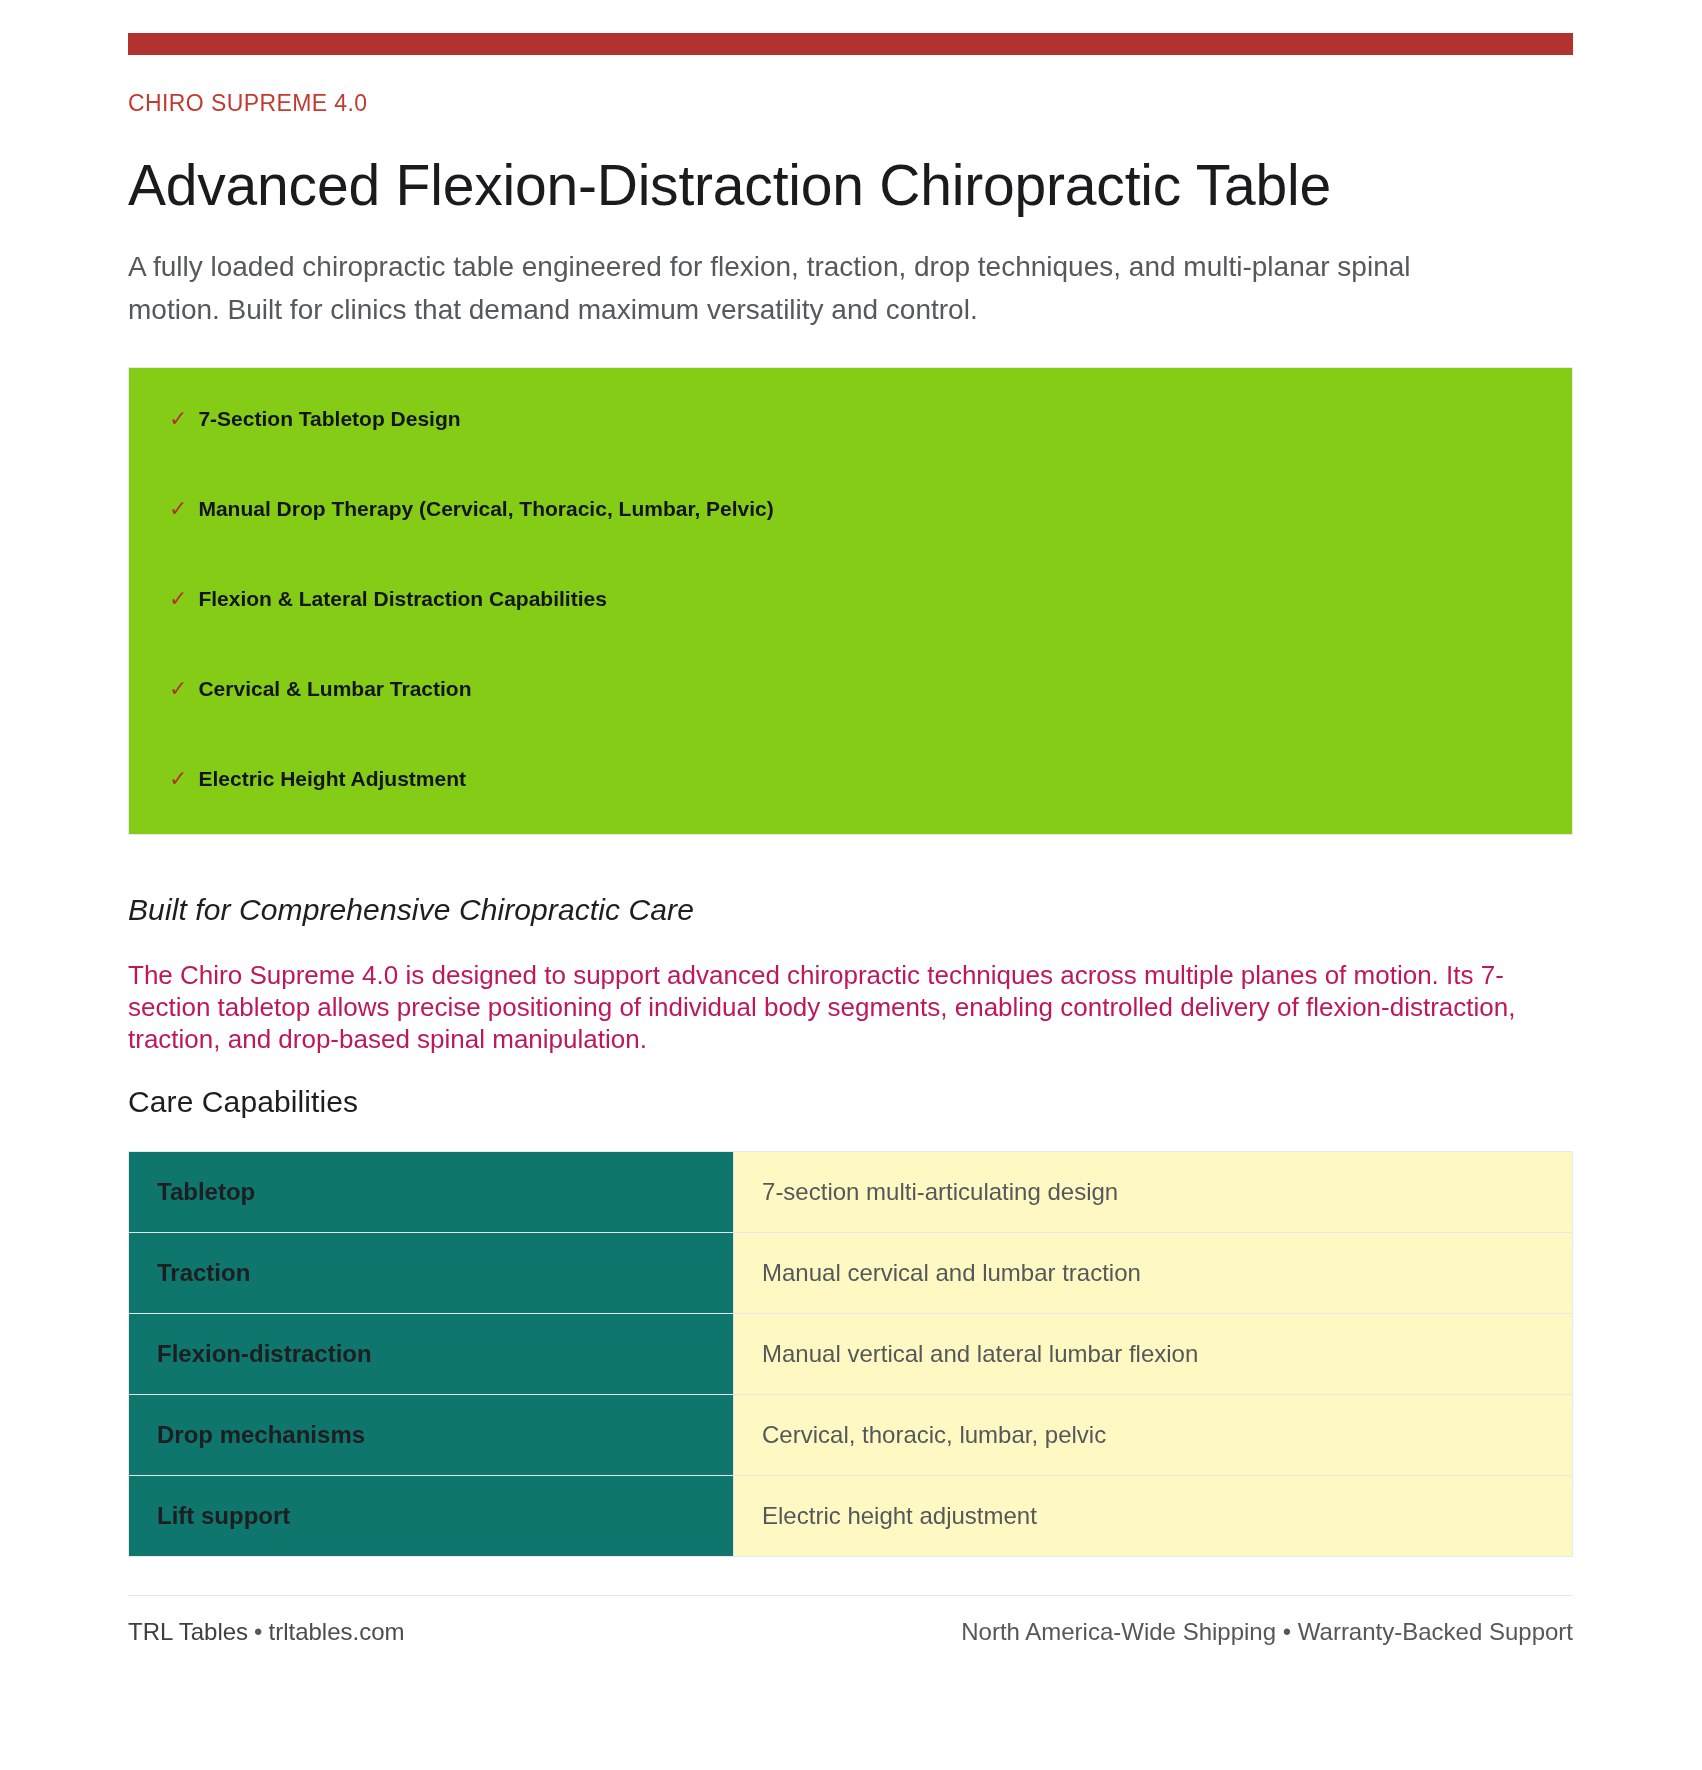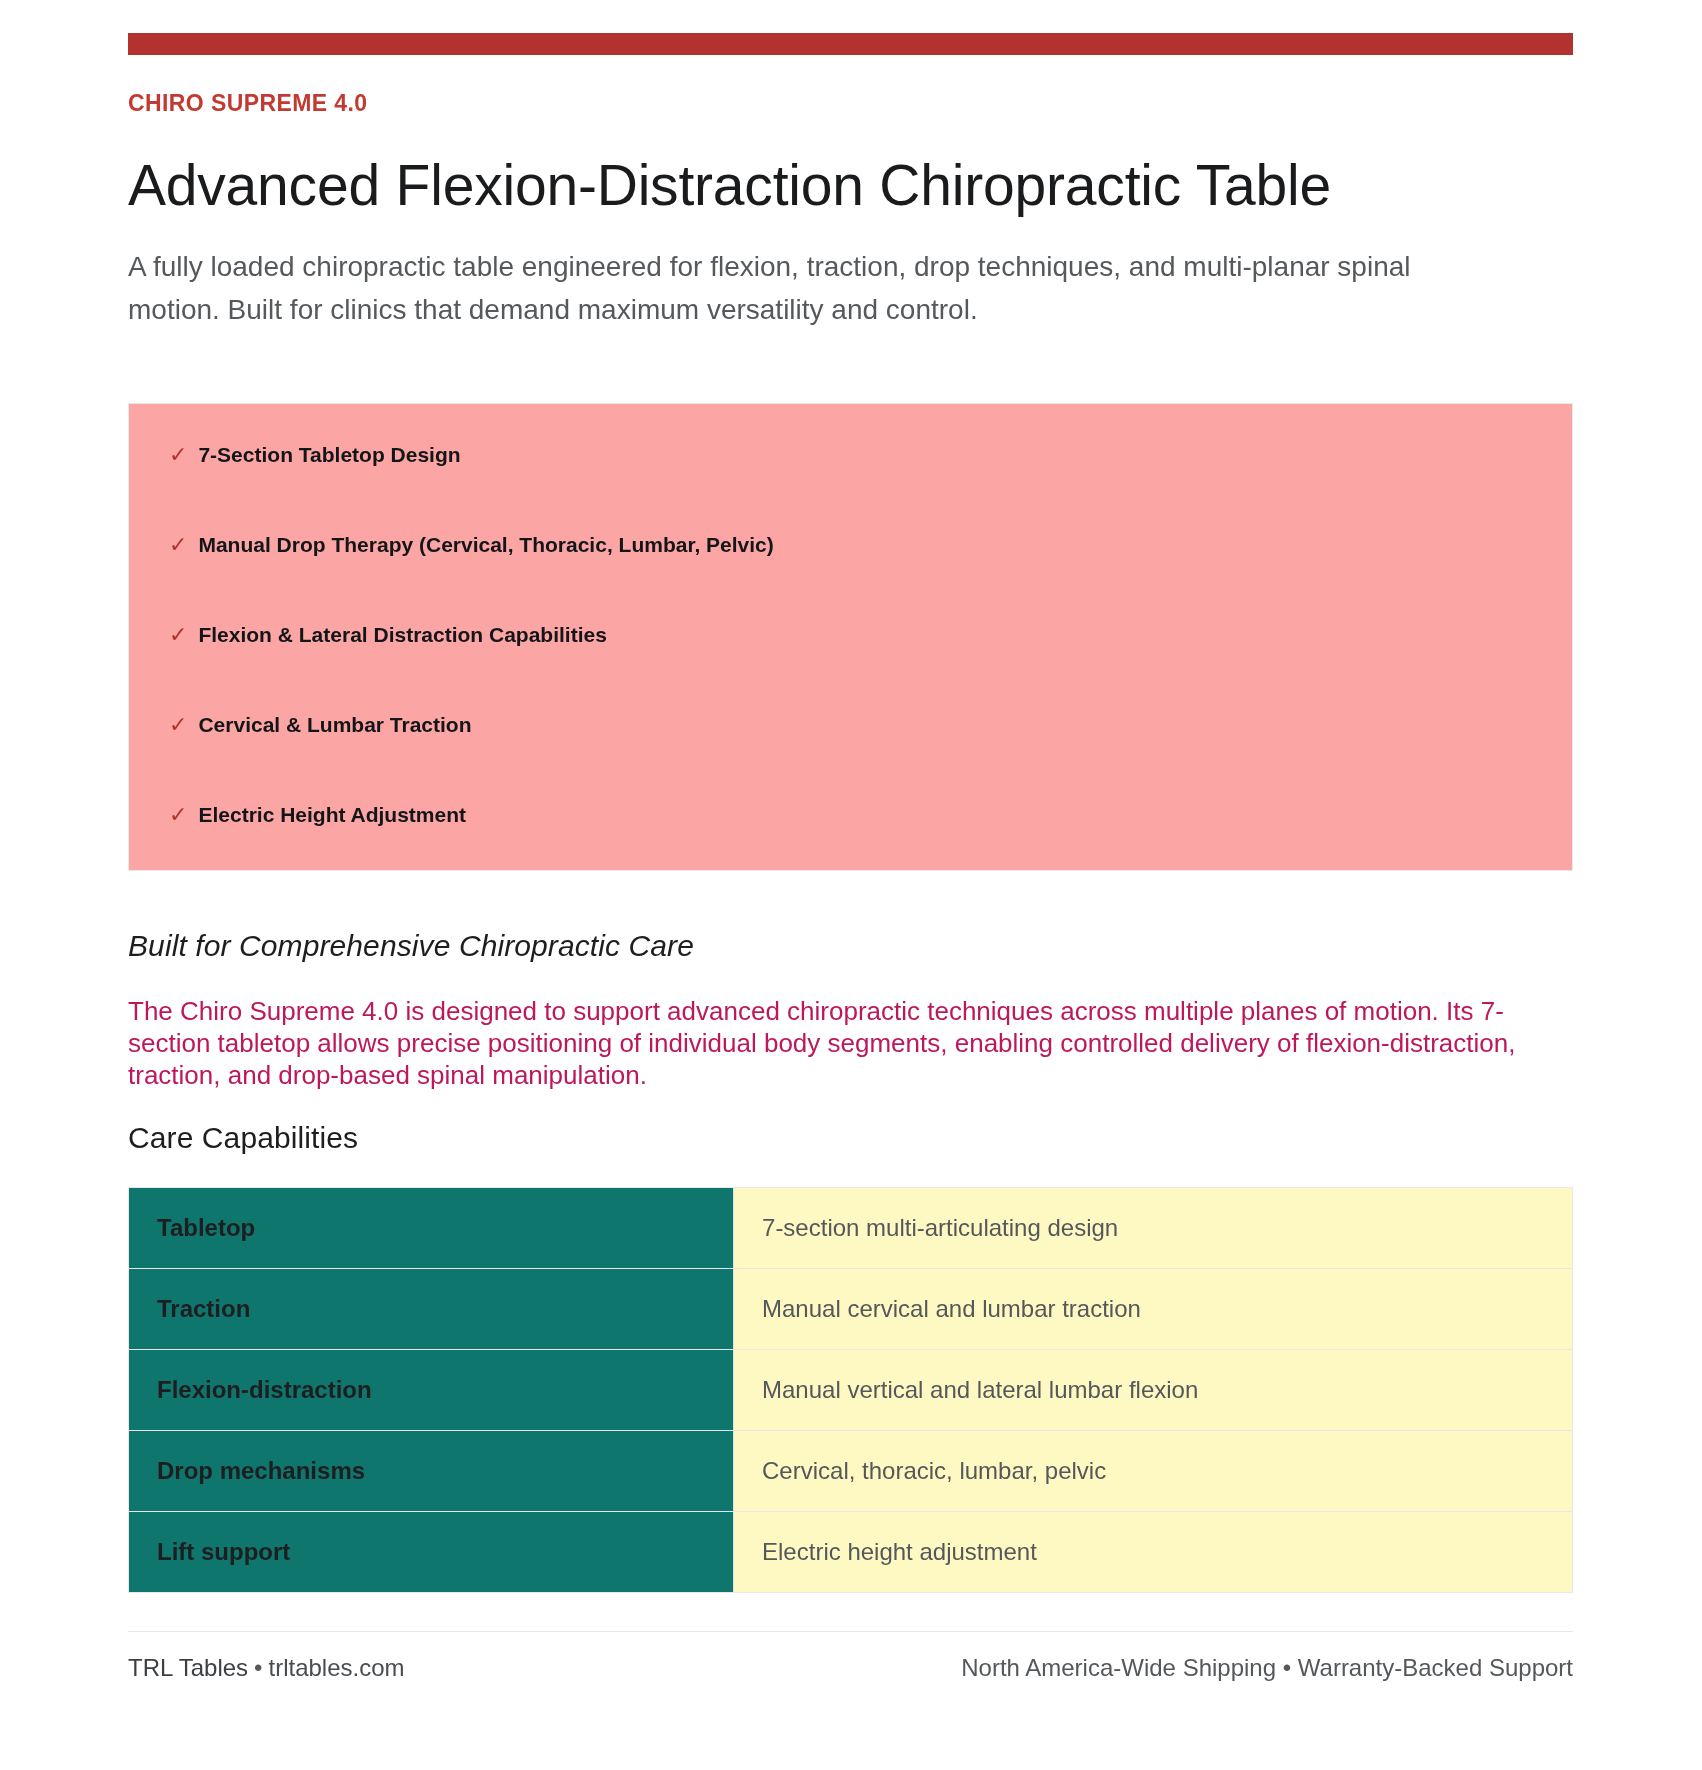--- a/index.html
+++ b/index.html
@@ -19,41 +19,41 @@
     height: 22px;
     width: 100%;
     background: #b23230;
   }
   .eyebrow {
     margin-top: 34px;
     font-size: 23px;
     line-height: 28px;
     letter-spacing: 0.4px;
     color: #c23a31;
-    font-weight: 700;
+    font-weight: 400;
   }
   h1.title {
     margin-top: 30px;
     font-size: 57px;
     line-height: 1.36;
     font-weight: 400;
     color: #1a1b1d;
     max-width: 1390px;
     letter-spacing: -0.2px;
   }
   .subtitle {
     margin-top: 20px;
     font-size: 28px;
     line-height: 1.55;
     color: #55595c;
     max-width: 1360px;
   }
   .feature-box {
-    margin-top: 72px;
-    background: #fca5a5;
+    margin-top: 36px;
+    background: #84cc16;
     border: 1px solid #e9e9e9;
     padding: 38px 40px 42px 40px;
   }
   .feature-item {
     font-size: 21px;
     line-height: 26px;
     font-weight: 700;
     color: #141518;
     margin-bottom: 64px;
   }

